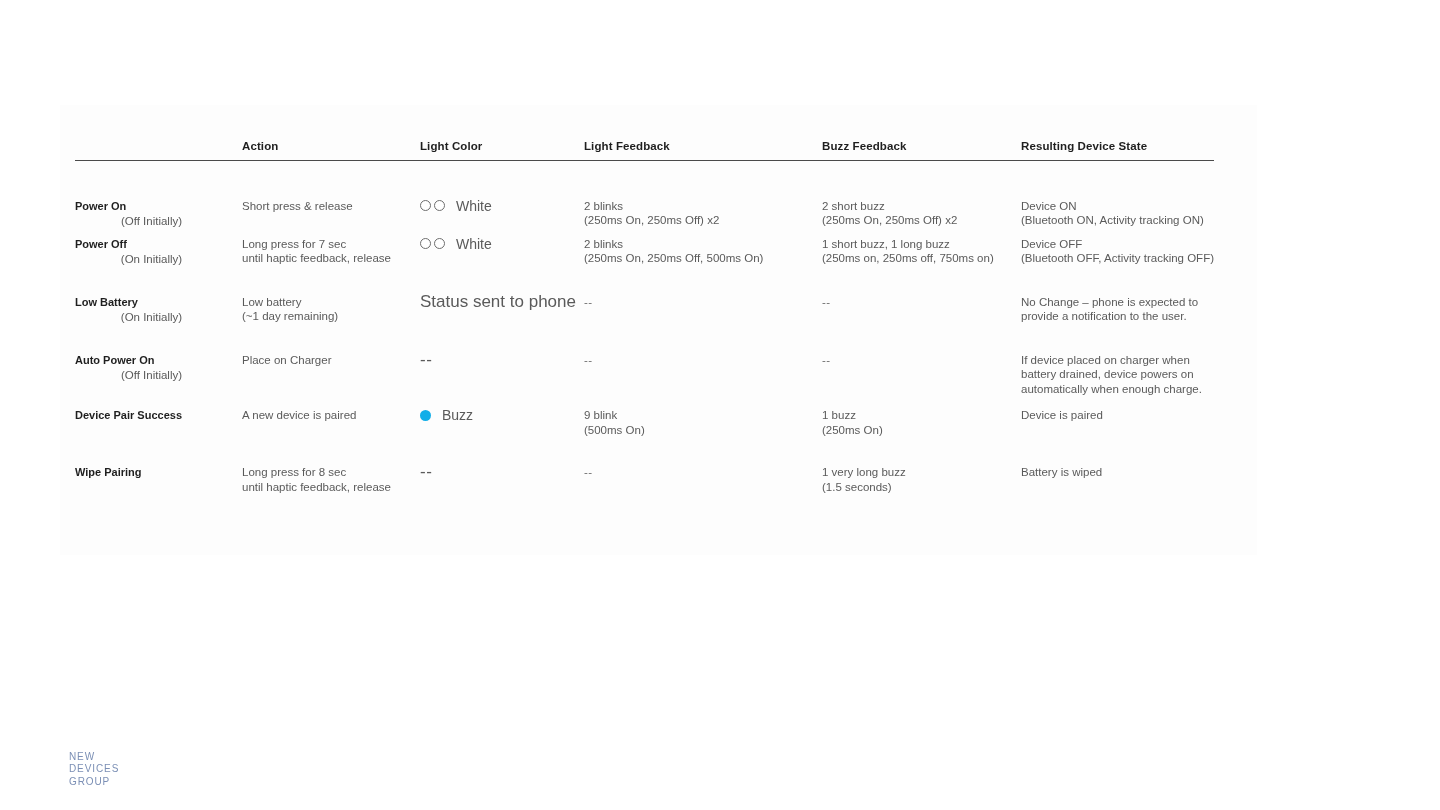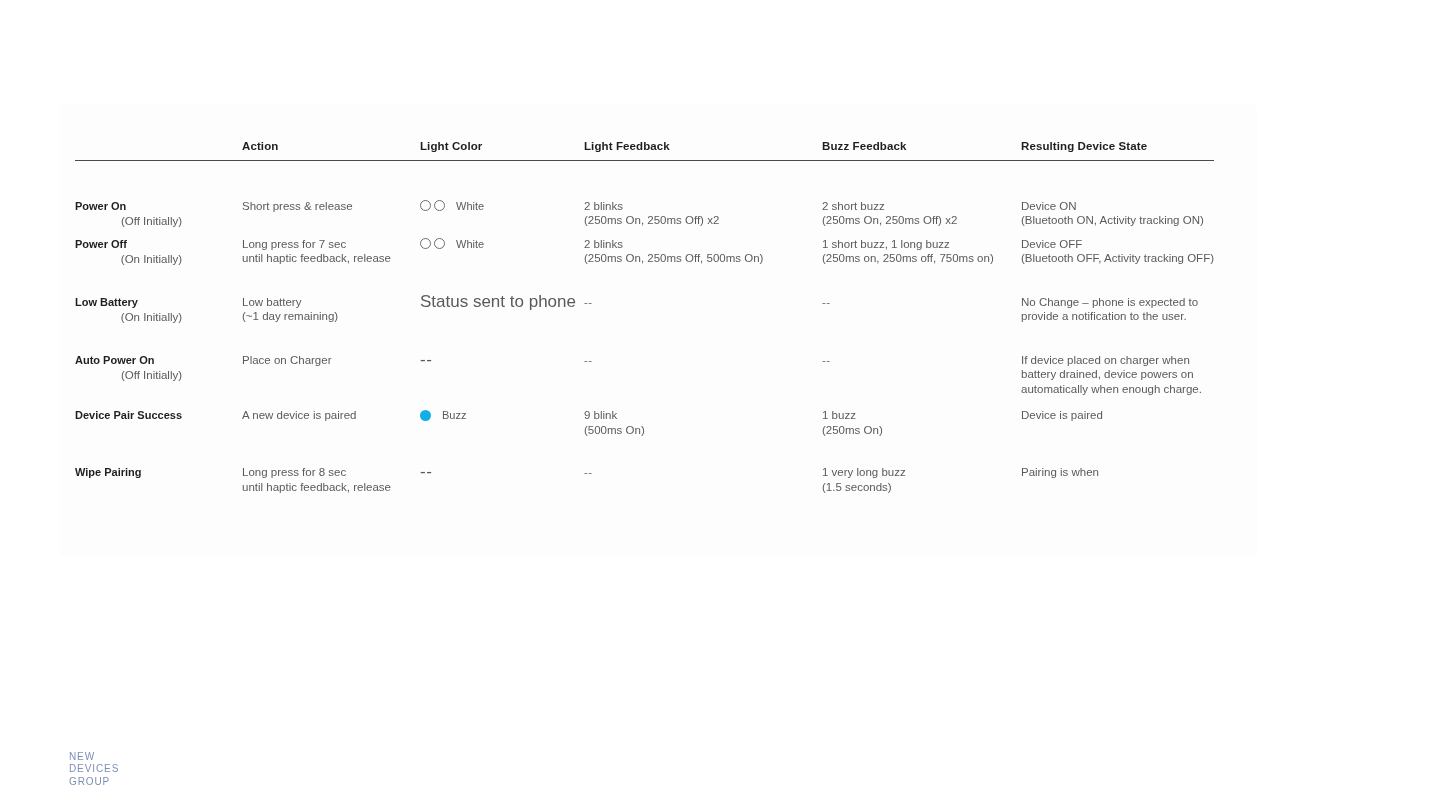--- a/index.html
+++ b/index.html
@@ -114,21 +114,21 @@
     height: 11px;
     border-radius: 50%;
     flex: 0 0 auto;
   }
   .dot.outline {
     background: #ffffff;
     border: 1px solid #6e6e6e;
   }
   .dot.solid { border: none; }
   .dot + .dot { margin-left: 3px; }
-  .swatch-label { margin-left: 11px; color: #5a5a5a; font-size: 11px; }
+  .swatch-label { margin-left: 11px; color: #5a5a5a; font-size: 14px; }
   .swatch-text-only { color: #5a5a5a; font-size: 17px; }
 
   
   .logo {
     position: absolute;
     left: 69px;
     top: 751px;
     font-size: 10px;
     line-height: 12.4px;
     letter-spacing: 0.9px;
@@ -339,21 +339,21 @@
               <span class="swatch-text-only line dash">--</span>
             </td>
             <td class="cell">
               <span class="line dash">--</span>
             </td>
             <td class="cell">
               <span class="line">1 very long buzz</span>
               <span class="line">(1.5 seconds)</span>
             </td>
             <td class="cell">
-              <span class="line">Pairing is when</span>
+              <span class="line">Battery is wiped</span>
             </td>
           </tr>
         </tbody>
     </table>
   </div>
 
   <div class="logo">
     <span>NEW</span>
     <span>DEVICES</span>
     <span>GROUP</span>

